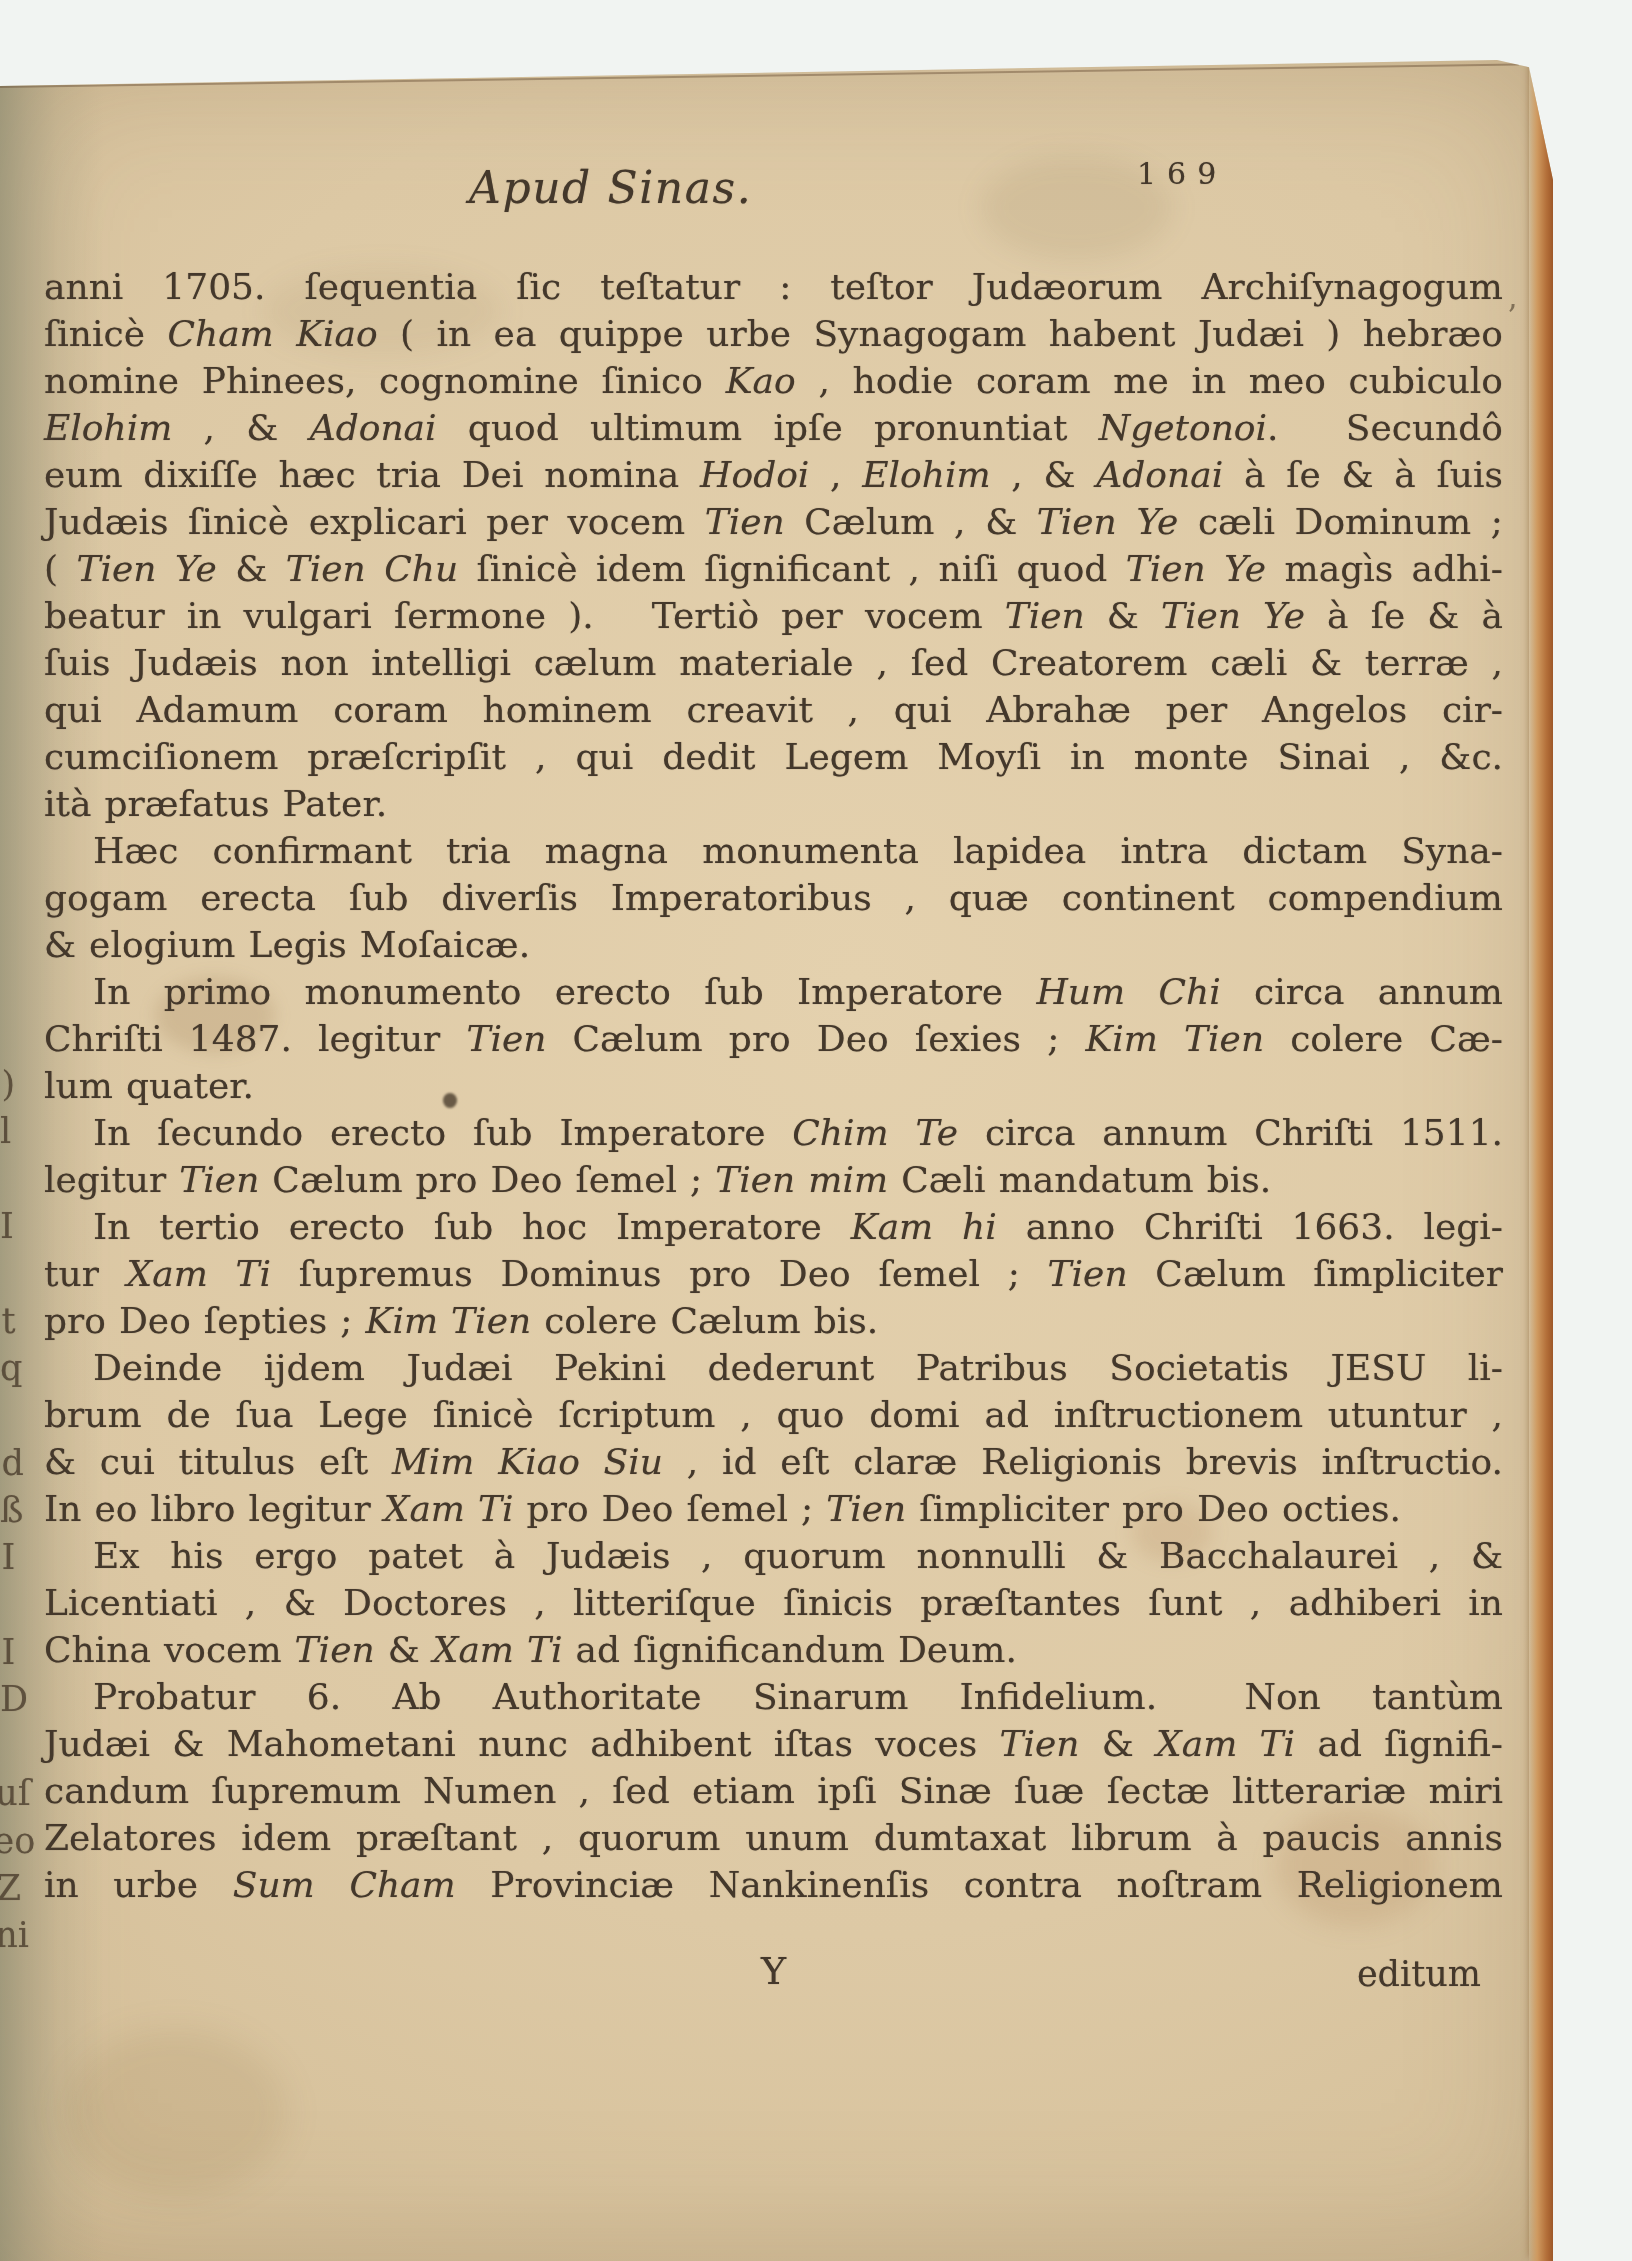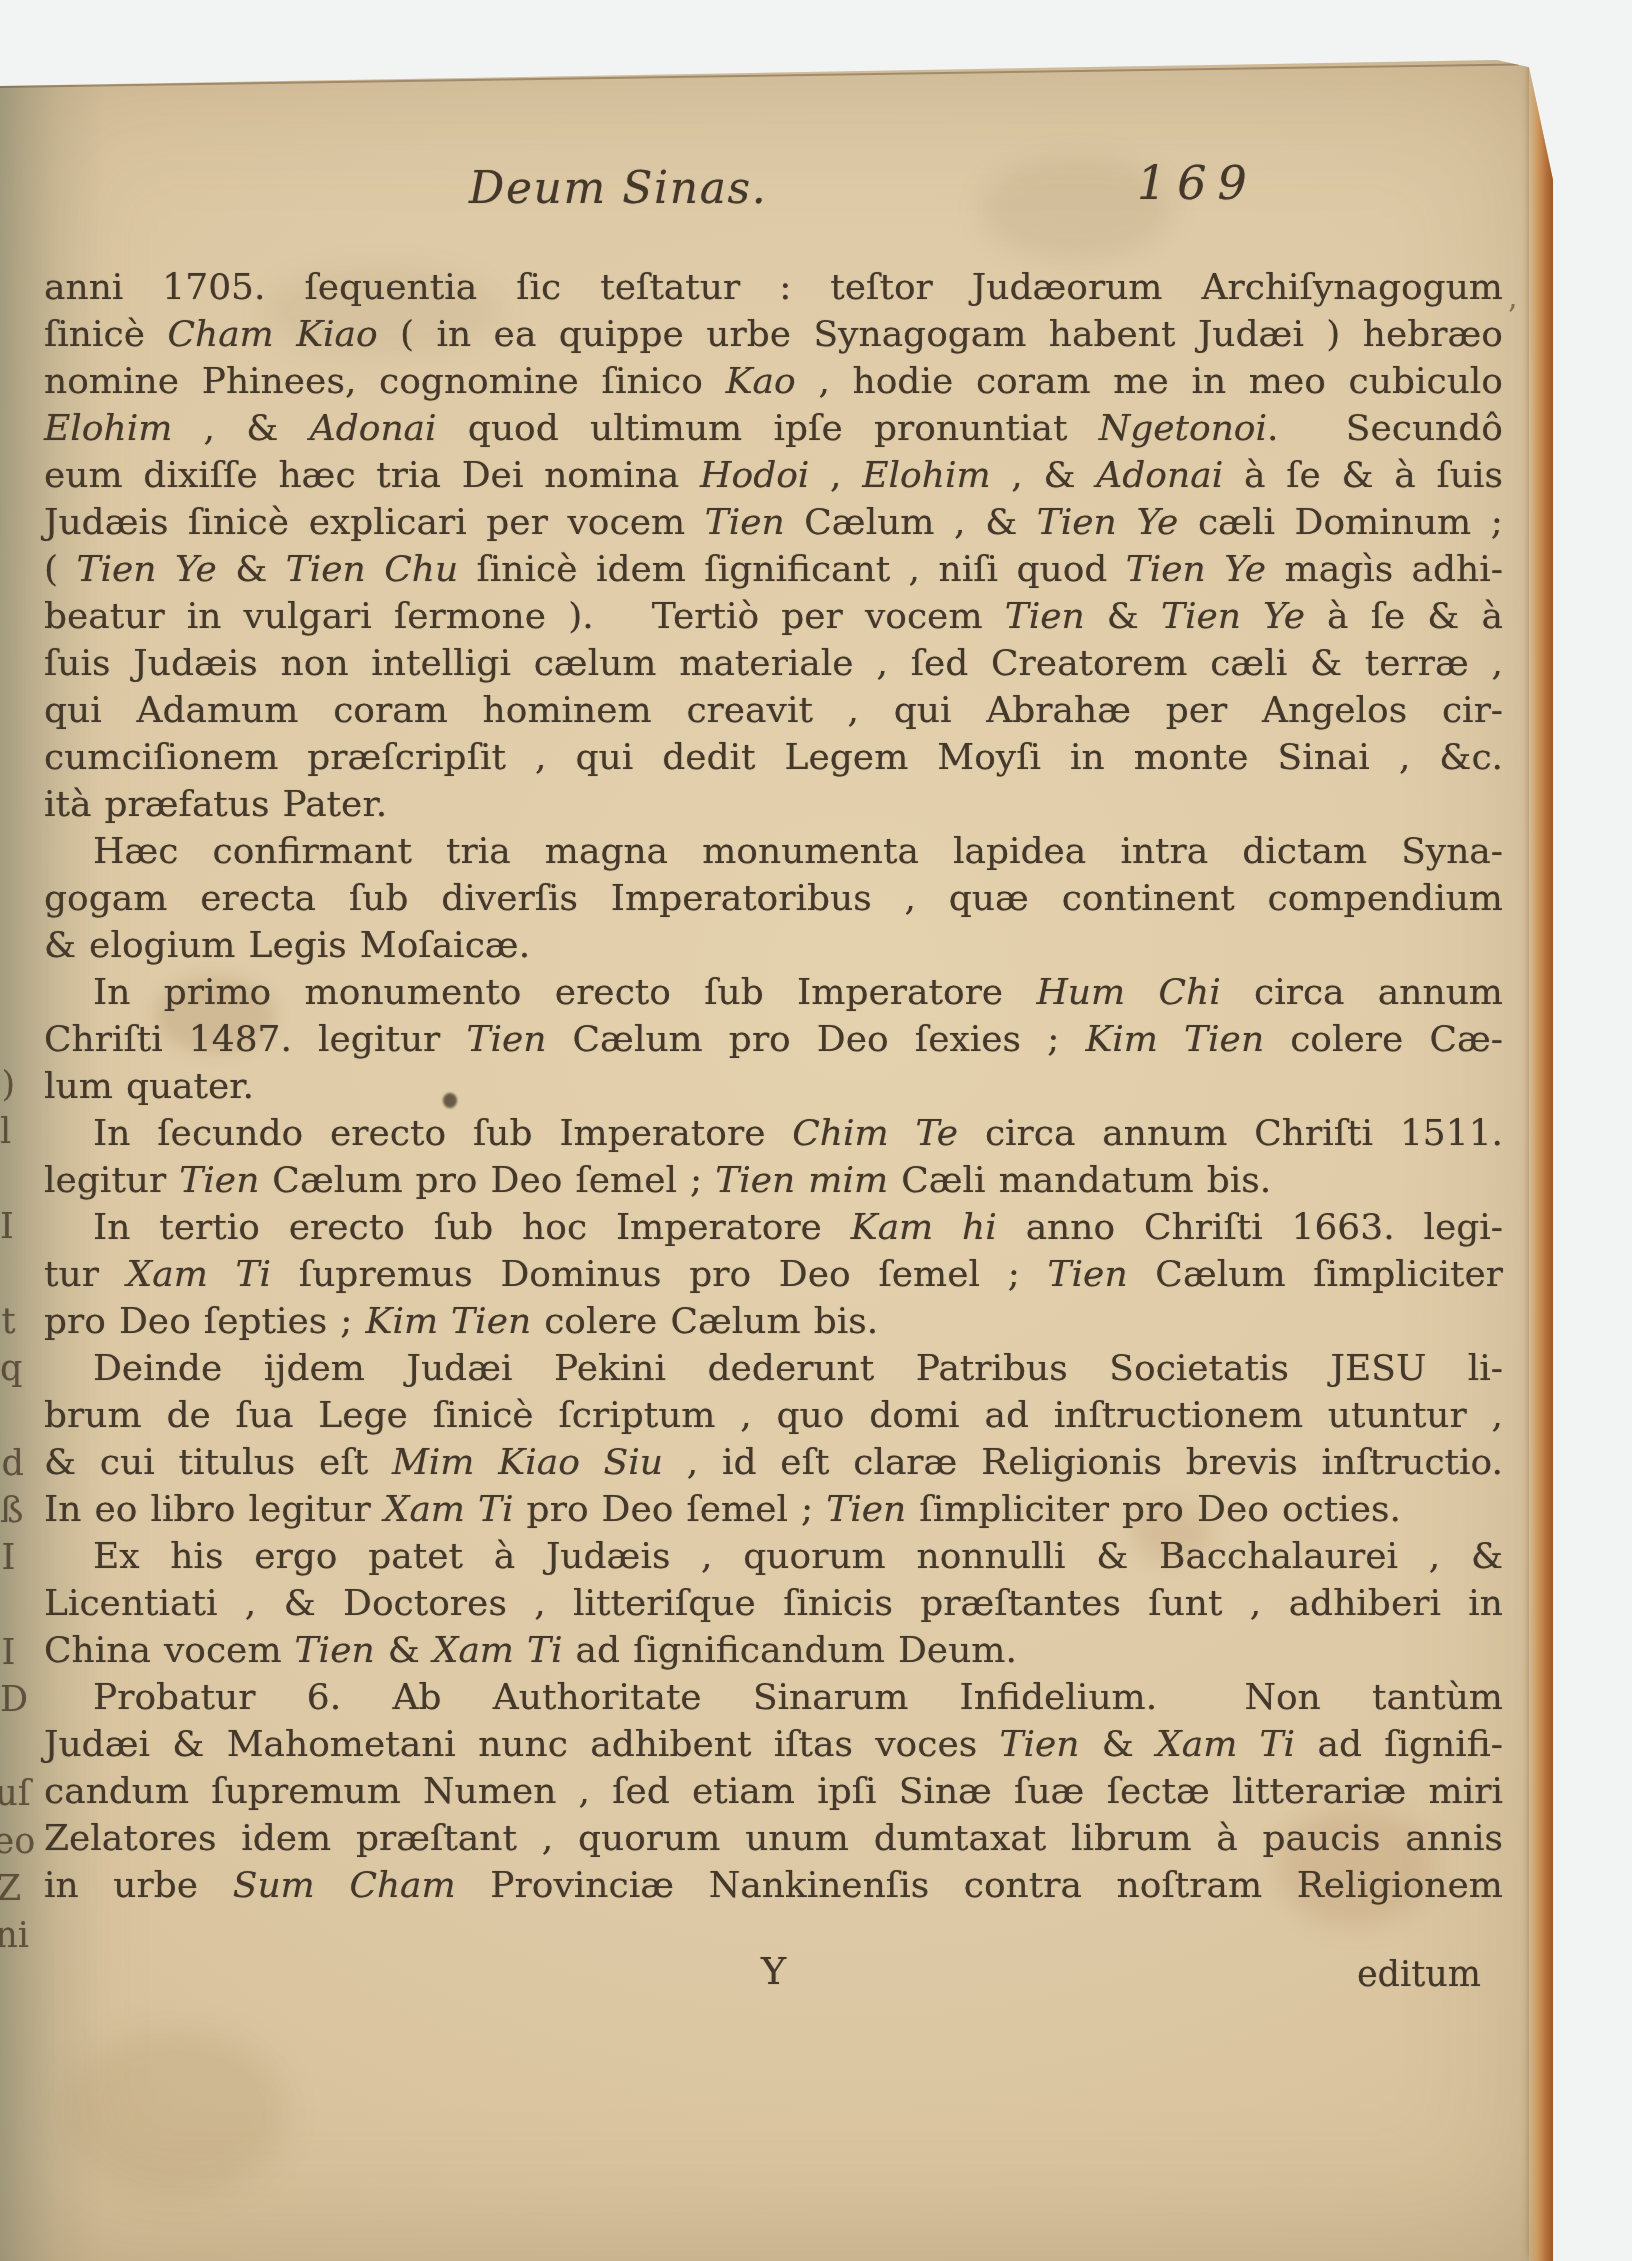--- a/index.html
+++ b/index.html
@@ -42,21 +42,21 @@
   .stain.s7 { left:263px; top:207px; width:239px; height:88px; background:rgba(122,96,60,.08); filter:blur(12.8px); }
 
   
   .ink { color:#44382b; text-shadow:0 0 1px rgba(64,52,40,.5); }
 
   .running-head-title {
     position:absolute; left:469px; top:162px; font-size:44px; font-style:italic;
     letter-spacing:1.6px;
   }
   .folio {
-    position:absolute; left:1137px; top:156px; font-size:46px; font-style:italic;
+    position:absolute; left:1137px; top:156px; font-size:30px; 
     letter-spacing:11px;
   }
 
   .textblock {
     position:absolute; left:44px; top:263px; width:1459px;
   }
   .line {
     height:47px; line-height:47px; font-size:36px;
     text-align:justify; text-align-last:justify; word-spacing:1.6px;
     white-space:normal; overflow:visible;
@@ -90,21 +90,21 @@
     <div class="top-edge"></div>
     <div class="stain s1"></div>
     <div class="stain s2"></div>
     <div class="stain s3"></div>
     <div class="stain s4"></div>
     <div class="stain s5"></div>
     <div class="stain s6"></div>
     <div class="stain s7"></div>
   </div>
 
-  <div class="running-head-title ink">Deum Sinas.</div>
+  <div class="running-head-title ink">Apud Sinas.</div>
   <div class="folio ink">169</div>
 
   <div class="textblock ink" id="textblock">
       <div class="line">anni 1705. ſequentia ſic teſtatur : teſtor Judæorum Archiſynagogum</div>
       <div class="line">ſinicè <i>Cham Kiao</i> ( in ea quippe urbe Synagogam habent Judæi ) hebræo</div>
       <div class="line">nomine Phinees, cognomine ſinico <i>Kao</i> , hodie coram me in meo cubiculo</div>
       <div class="line"><i>Elohim</i> , &amp; <i>Adonai</i> quod ultimum ipſe pronuntiat <i>Ngetonoi</i>.  Secundô</div>
       <div class="line">eum dixiſſe hæc tria Dei nomina <i>Hodoi</i> , <i>Elohim</i> , &amp; <i>Adonai</i> à ſe &amp; à ſuis</div>
       <div class="line">Judæis ſinicè explicari per vocem <i>Tien</i> Cælum , &amp; <i>Tien Ye</i> cæli Dominum ;</div>
       <div class="line">( <i>Tien Ye</i> &amp; <i>Tien Chu</i> ſinicè idem ſignificant , niſi quod <i>Tien Ye</i> magìs adhi-</div>

